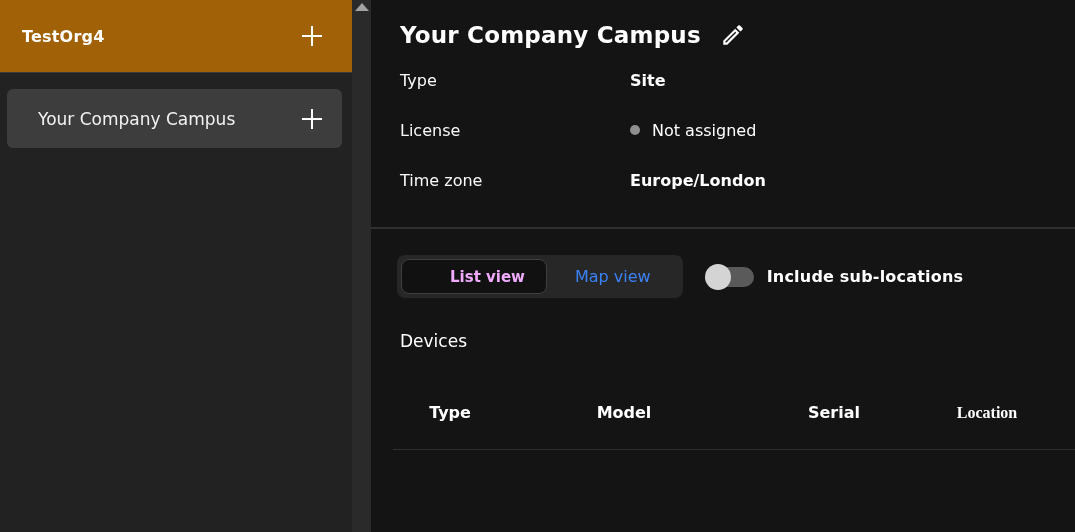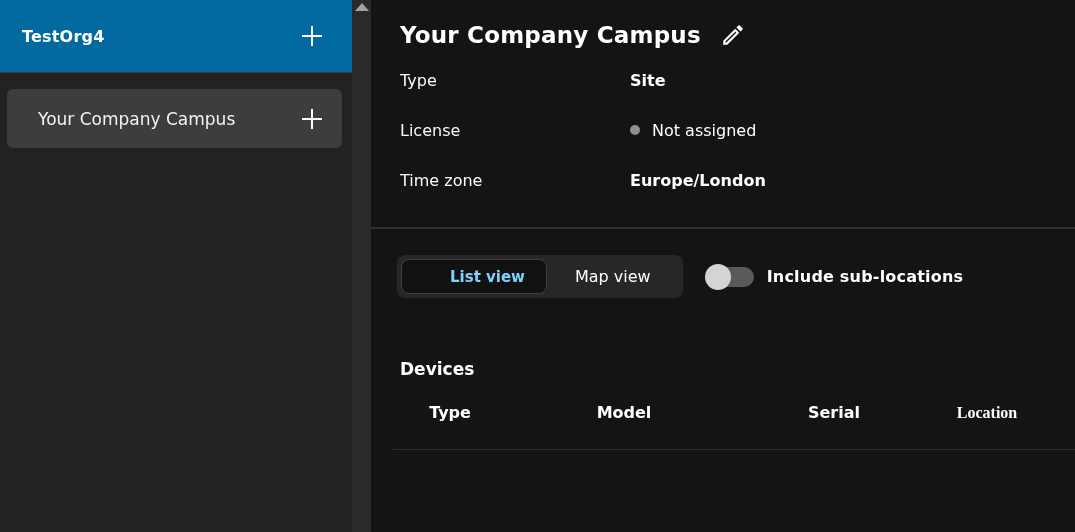--- a/index.html
+++ b/index.html
@@ -12,21 +12,21 @@
   }
 
   
   .sidebar {
     position: absolute; left: 0; top: 0;
     width: 352px; height: 532px;
     background: #222222;
   }
   .org-header {
     height: 73px;
-    background: #0369a1;
+    background: #a16207;
     border-bottom: 1px solid #3a3a3a;
     display: flex; align-items: center; justify-content: space-between;
     padding: 0 30px 0 22px;
   }
   .org-name { font-size: 16px; font-weight: bold; letter-spacing: .2px; }
   .sidebar-item {
     position: absolute; left: 7px; top: 89px;
     width: 335px; height: 59px;
     background: #3d3d3d;
     border-radius: 6px;
@@ -101,26 +101,26 @@
   .segmented {
     display: inline-flex; align-items: center;
     background: #272727; border-radius: 8px;
     height: 43px; padding: 4px;
   }
   .segment {
     height: 35px; border-radius: 8px;
     display: flex; align-items: center; justify-content: center;
     padding: 0 21px; font-size: 15px; cursor: pointer;
     border: 1px solid transparent;
-    color: #ffffff; background: transparent;
+    color: #3b82f6; background: transparent;
   }
   .segment.selected {
     background: #111111;
     border-color: #3f3f3f;
-    color: #7dd3fc; font-weight: bold; padding-left: 48px;
+    color: #f0abfc; font-weight: bold; padding-left: 48px;
   }
   .segment.unselected { padding: 0 27px; font-size: 16px; }
 
   .toggle {
     position: relative; width: 46px; height: 26px;
     margin-left: 25px; cursor: pointer;
   }
   .toggle-track {
     position: absolute; left: 2px; top: 3px;
     width: 44px; height: 20px; border-radius: 10px;
@@ -128,21 +128,21 @@
   }
   .toggle-knob {
     position: absolute; left: -3px; top: 0;
     width: 26px; height: 26px; border-radius: 50%;
     background: #d4d4d4;
   }
   .toggle-label { margin-left: 13px; font-size: 16px; font-weight: bold; letter-spacing: .2px; }
 
   .devices-heading {
     position: absolute; left: 29px; top: 331px;
-    font-size: 17px; font-weight: bold; margin-top: 28px;
+    font-size: 17px; font-weight: normal;
   }
 
   .table-head { position: absolute; left: 0; top: 400px; width: 704px; height: 26px; }
   .th {
     position: absolute; top: 0; transform: translateX(-50%);
     font-size: 16px; font-weight: bold; white-space: nowrap;
     line-height: 26px; cursor: pointer;
   }
   .th-type { left: 79px; }
   .th-model { left: 253px; }

